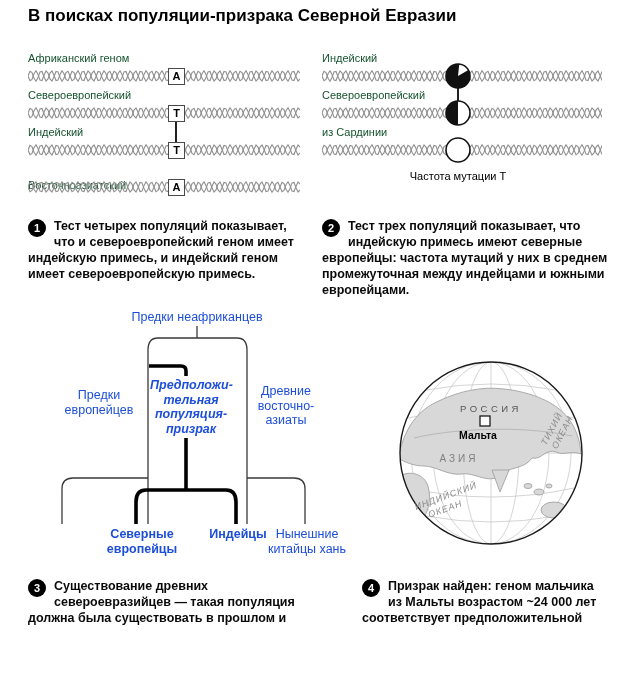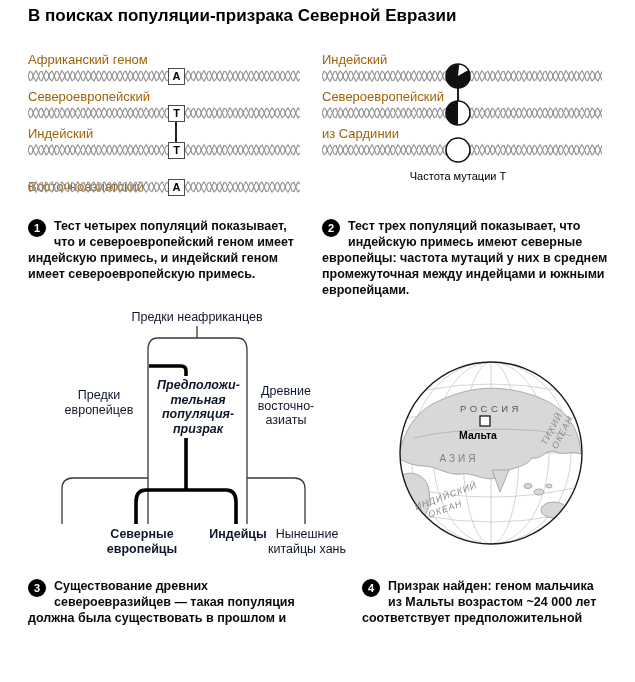--- a/index.html
+++ b/index.html
@@ -1,31 +1,31 @@
 <!DOCTYPE html>
 <html><head>
 <meta charset="utf-8">
 <style>
   html,body{margin:0;padding:0;background:#fff;}
   .page{position:relative;width:635px;height:628px;background:#fff;overflow:hidden;
         font-family:"Liberation Sans",sans-serif;color:#000;}
   .title{position:absolute;left:28px;top:6px;margin:0;font-size:17px;font-weight:bold;}
-  .lbl{position:absolute;font-size:13px;color:#a16207;white-space:nowrap;}
+  .lbl{position:absolute;font-size:11px;color:#14532d;white-space:nowrap;}
   .helix{position:absolute;height:16px;z-index:0;}
   .allele{position:absolute;width:15px;height:15px;border:1.5px solid #4a4a4a;background:#fff;
           z-index:2;font-size:11px;font-weight:bold;line-height:15px;text-align:center;}
   .vline{position:absolute;width:2px;background:#222;z-index:1;}
   .pie{position:absolute;width:30px;height:30px;z-index:2;}
   .caption{position:absolute;font-size:11px;text-align:center;}
   .note{position:absolute;font-size:12.5px;font-weight:bold;line-height:1.28;color:#0a0a0a;}
   .badge{float:left;width:18px;height:18px;border-radius:50%;background:#000;color:#fff;
          font-size:11px;font-weight:bold;text-align:center;line-height:18px;margin-right:8px;margin-top:1px;}
-  .tlabel{position:absolute;font-size:12.5px;text-align:center;white-space:pre-line;line-height:1.16;color:#0f172a;}
+  .tlabel{position:absolute;font-size:12.5px;text-align:center;white-space:pre-line;line-height:1.16;color:#1d4ed8;}
   .tlabel.bold{font-weight:bold;}
-  .tlabel.ghost{font-weight:bold;font-style:italic;margin-left:7px;}
+  .tlabel.ghost{font-weight:bold;font-style:italic;}
   svg.overlay{position:absolute;left:0;top:0;pointer-events:none;}
   .globe{position:absolute;left:396px;top:358px;}
 </style>
 </head>
 <body>
 
 <div class="page">
 
   <h1 class="title">В поисках популяции-призрака Северной Евразии</h1>
 

